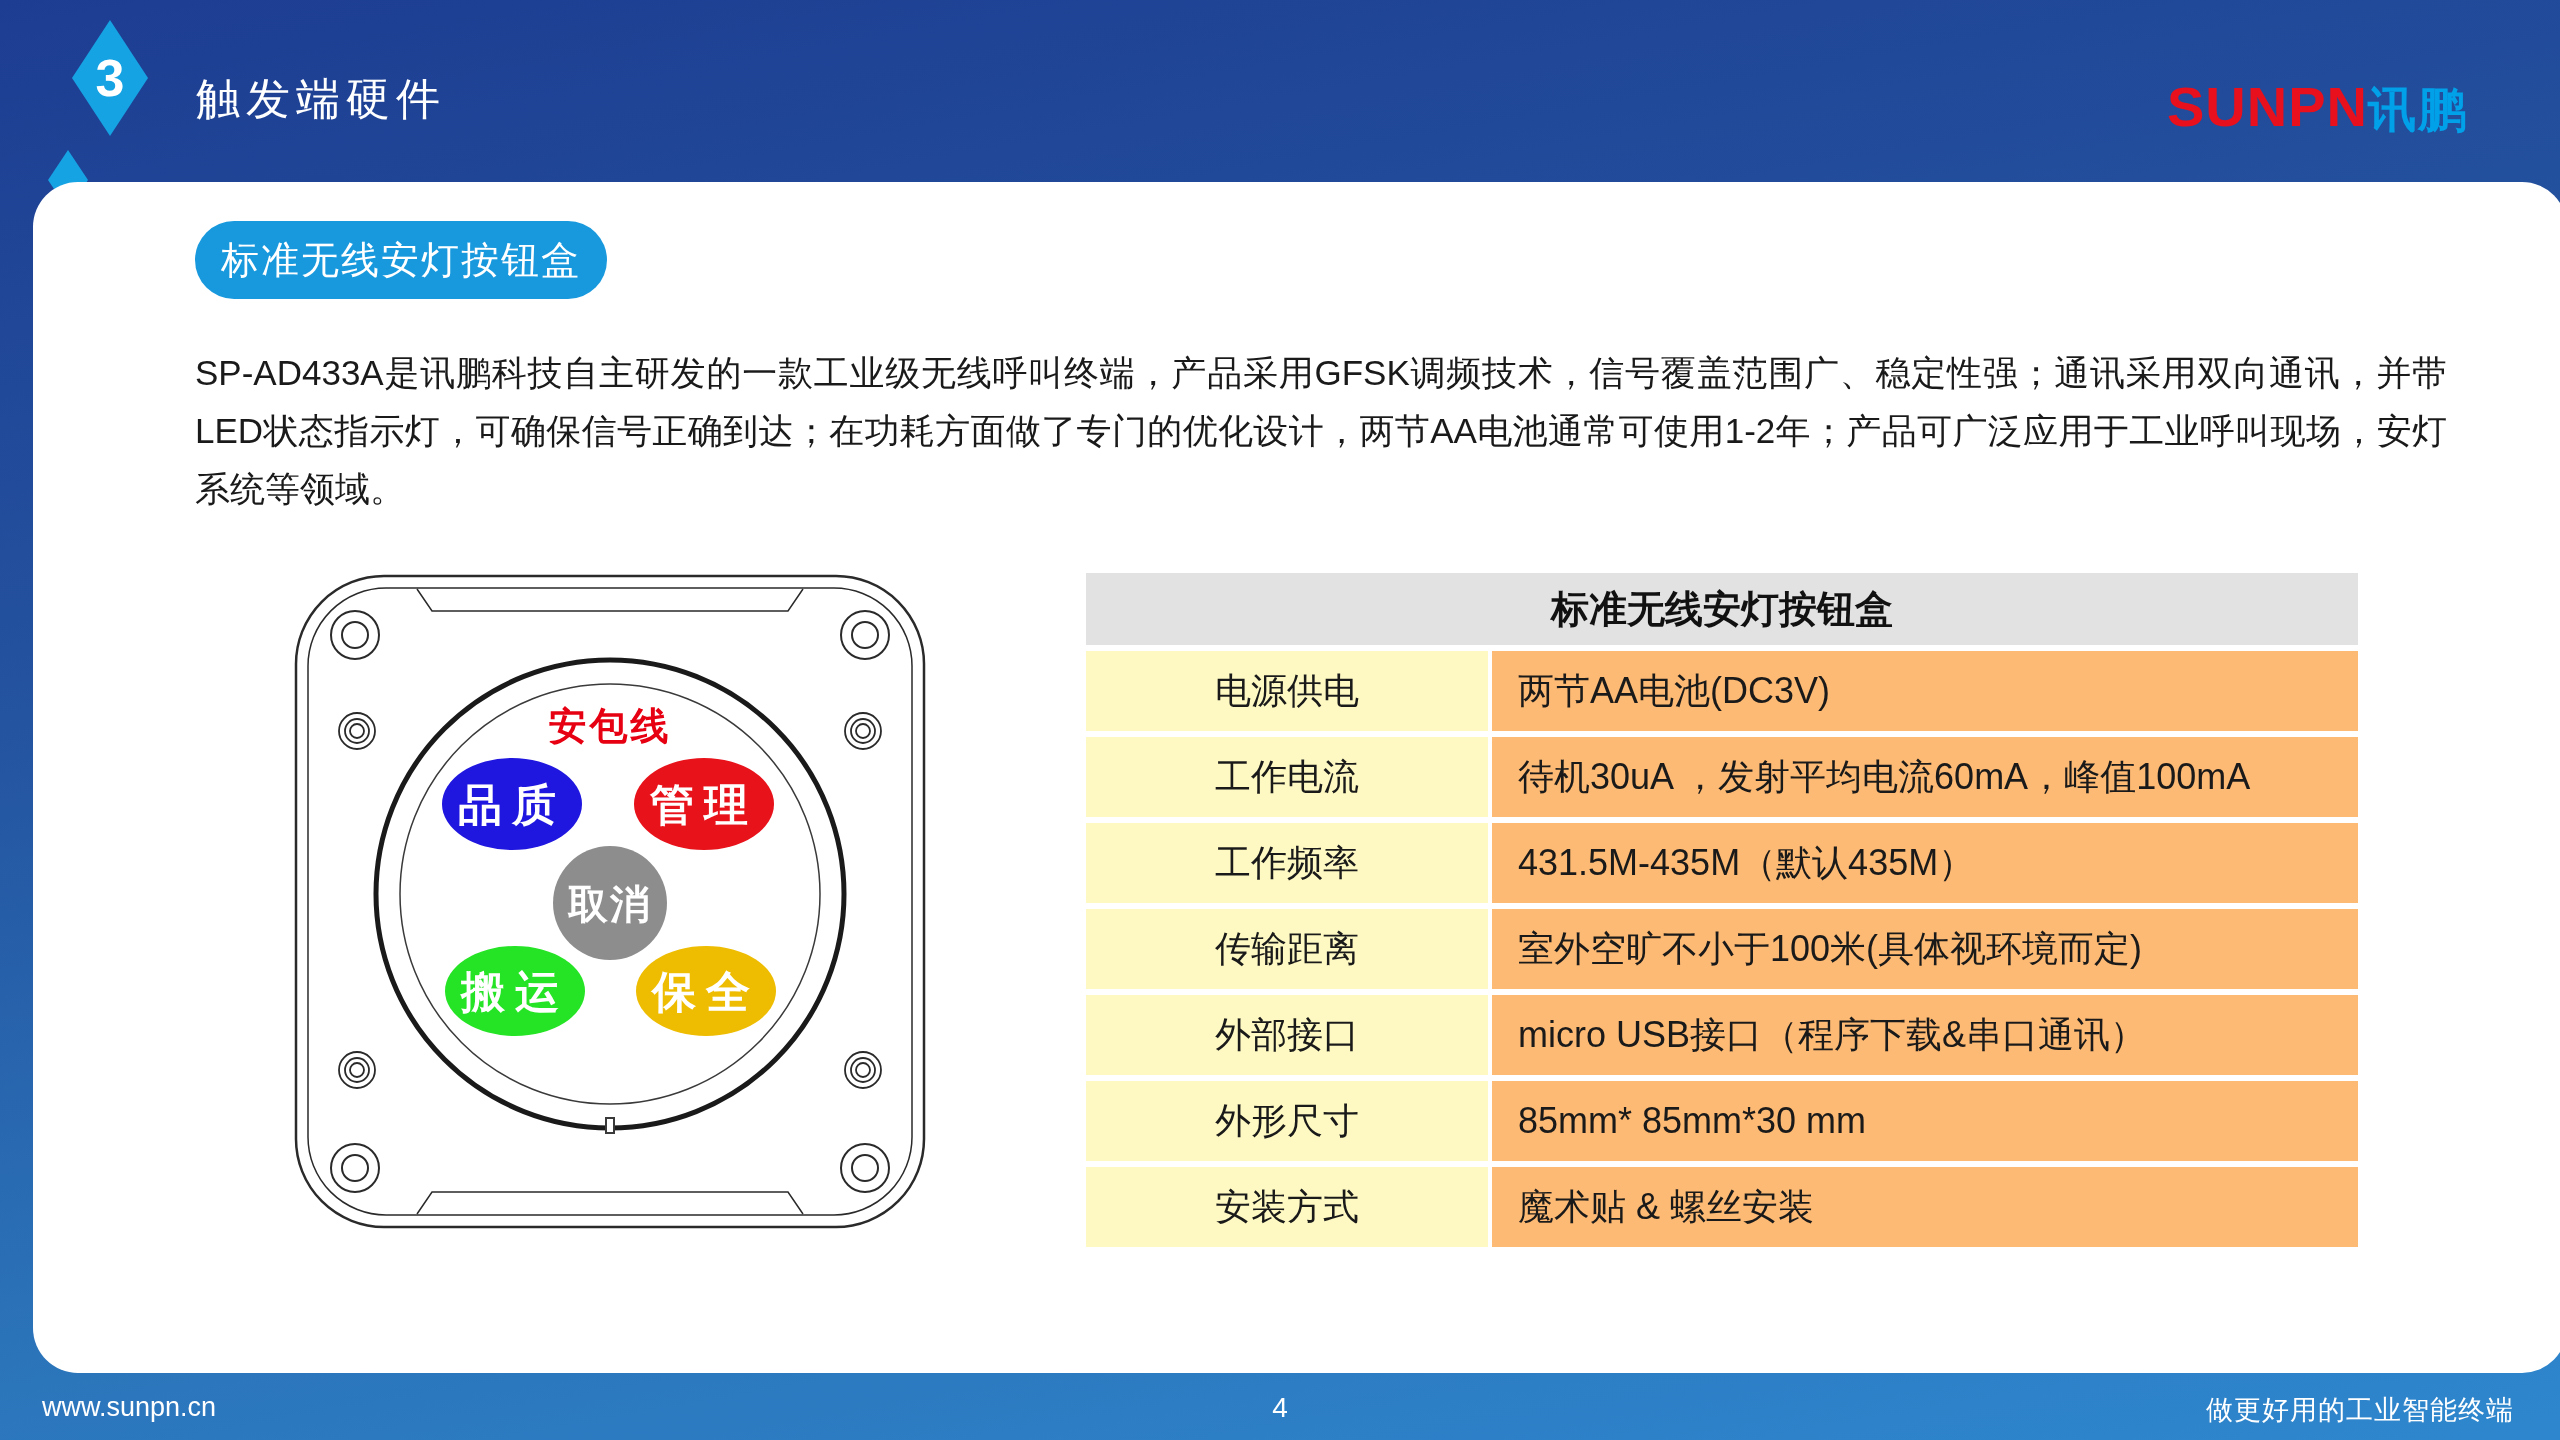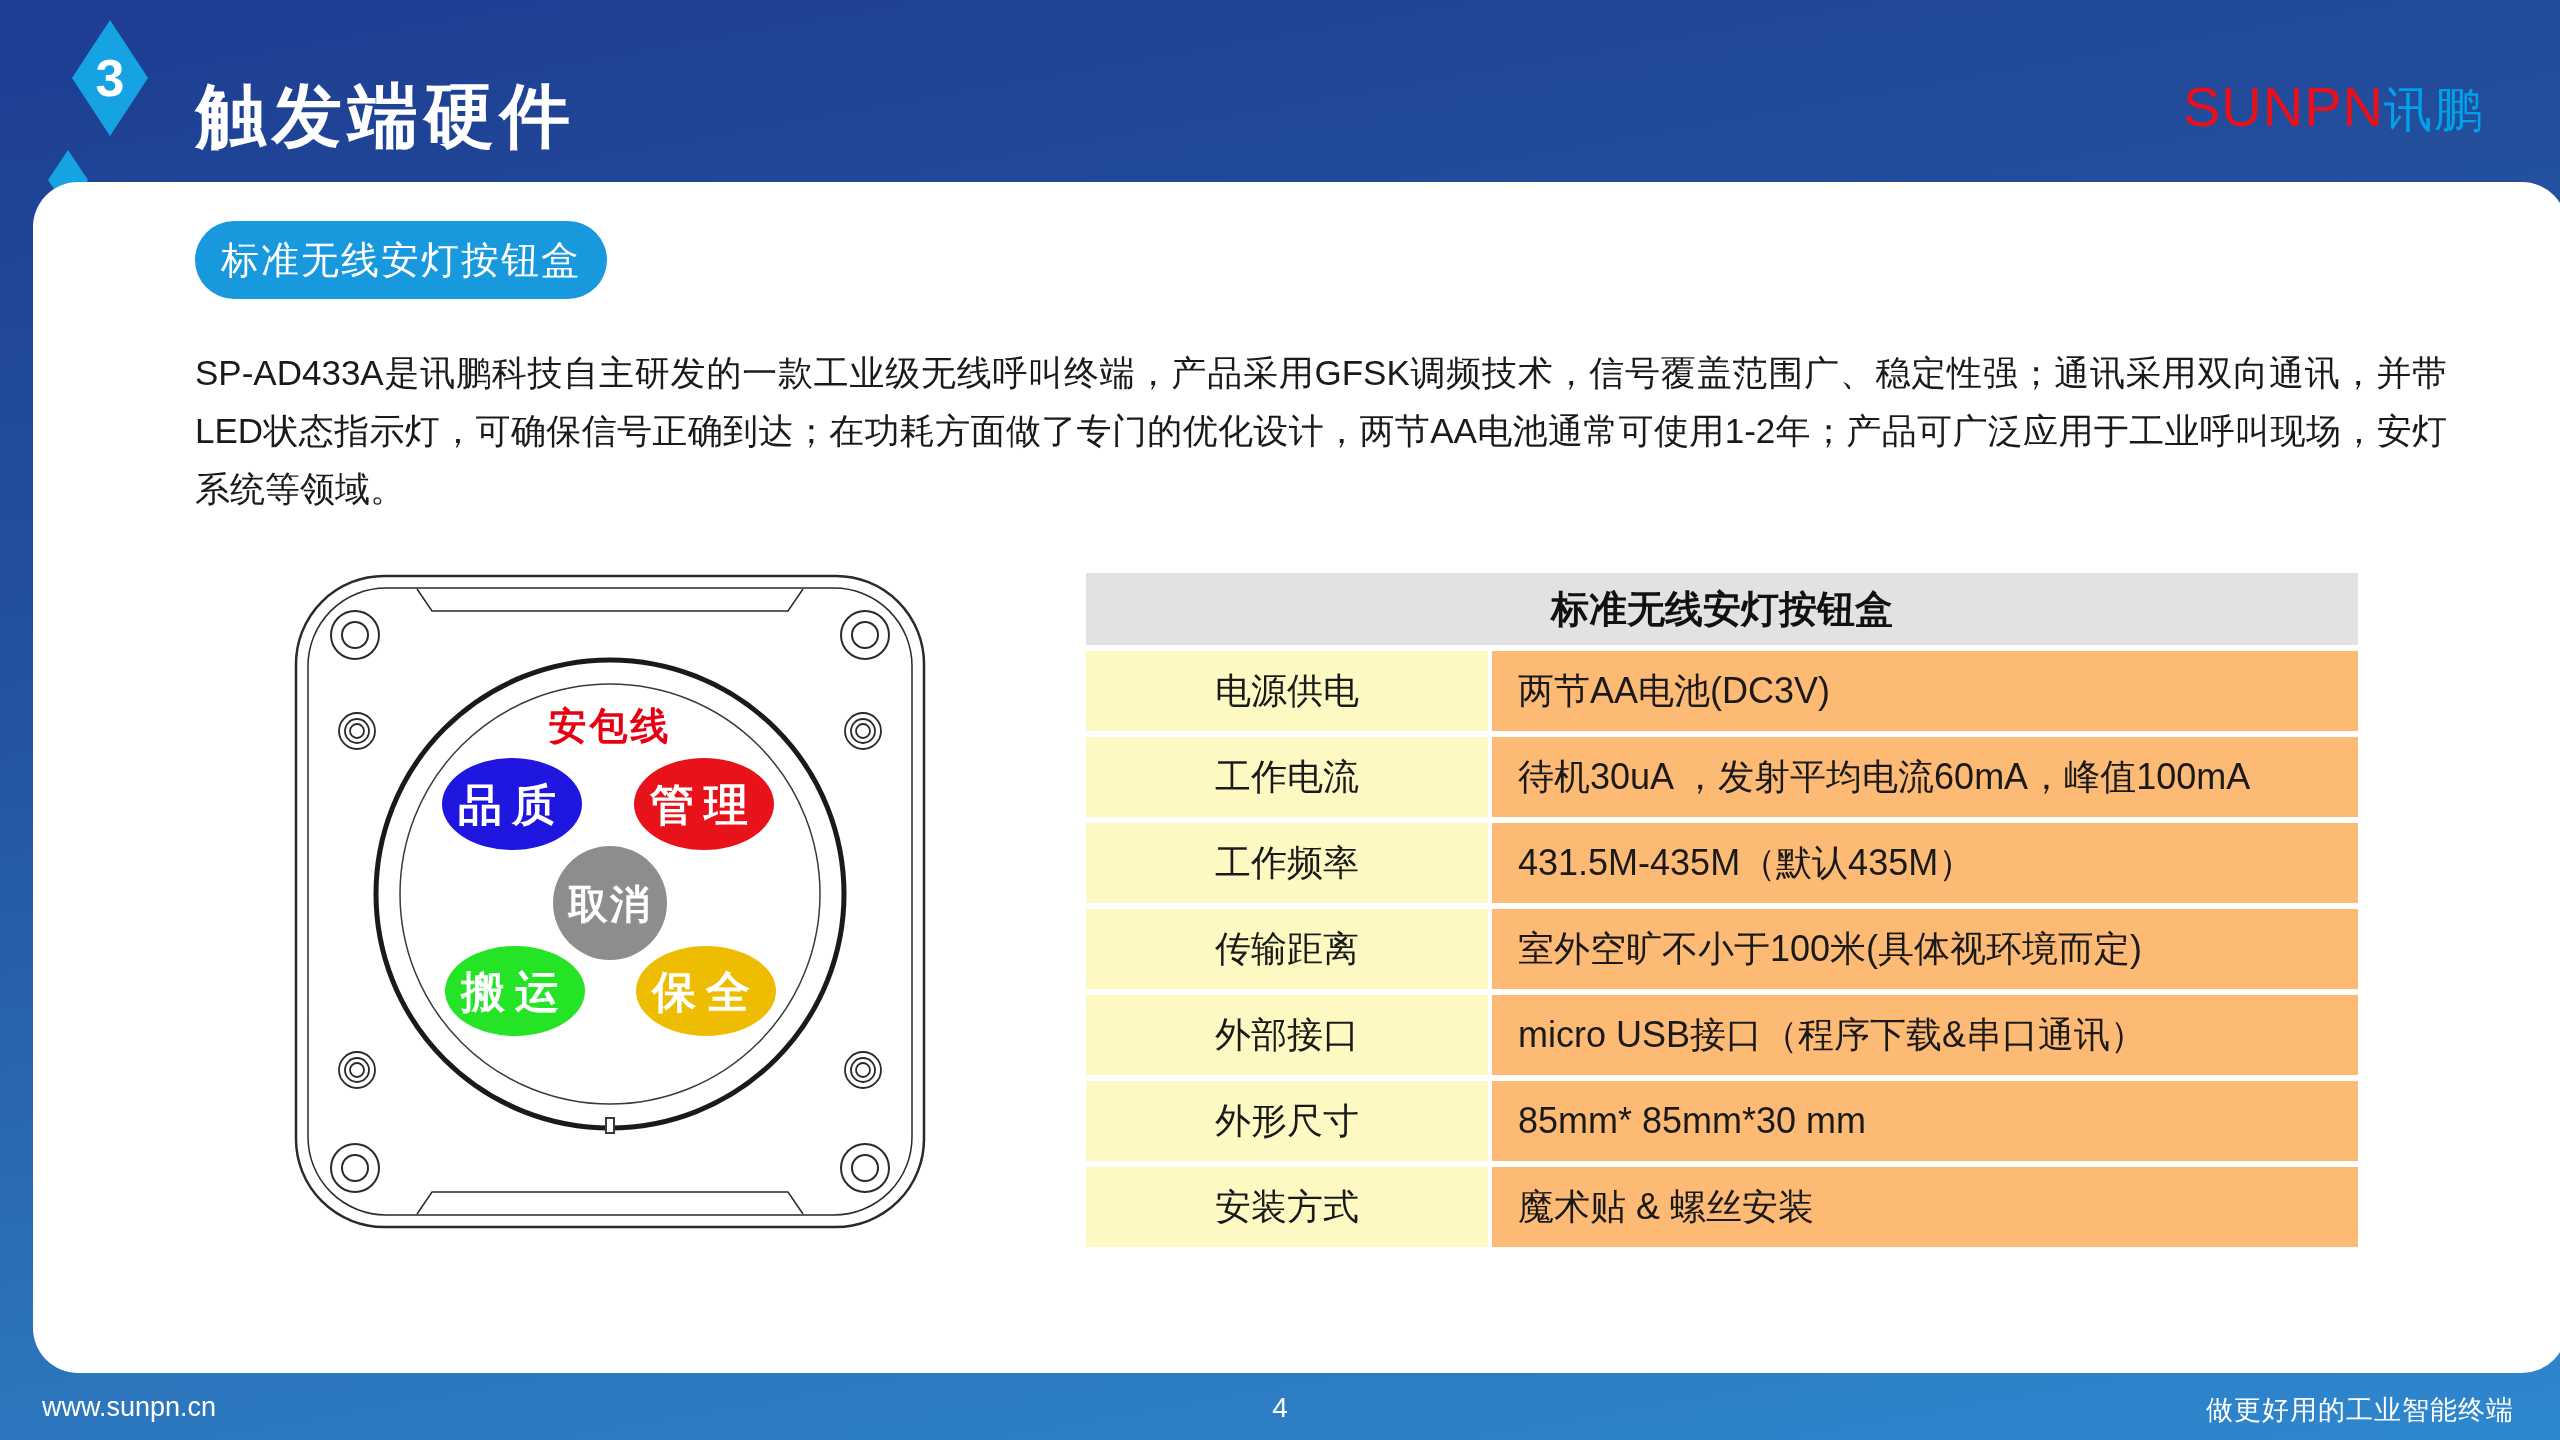--- a/index.html
+++ b/index.html
@@ -6,23 +6,23 @@
   .stage{
     position:relative;width:2560px;height:1440px;overflow:hidden;
     font-family:"Liberation Sans","DejaVu Sans",sans-serif;
     background:linear-gradient(170deg,#1d3d92 0%,#24539f 38%,#2b74ba 72%,#2e87ce 100%);
   }
   
   .diamond-cluster{position:absolute;left:35px;top:18px;}
   .slide-num{font-weight:bold;fill:#ffffff;font-size:52px;}
   .page-title{
     position:absolute;left:196px;top:70px;color:#ffffff;
-    font-size:70px;font-weight:bold;letter-spacing:6px;
+    font-size:44px;font-weight:normal;letter-spacing:6px;
   }
-  .logo{position:absolute;top:74px;right:76px;white-space:nowrap;font-weight:normal;}
+  .logo{position:absolute;top:74px;right:92px;white-space:nowrap;font-weight:bold;}
   .logo .latin{font-size:56px;color:#e8101c;letter-spacing:1px;}
   .logo .cjk{font-size:48px;color:#00a1e9;letter-spacing:2px;}
   
   .card{
     position:absolute;left:33px;top:182px;width:2493px;height:1191px;
     background:#ffffff;border-radius:45px;padding-left:41px;
   }
   .pill{
     position:absolute;left:162px;top:39px;width:412px;height:78px;
     background:#1899de;border-radius:40px;color:#ffffff;

